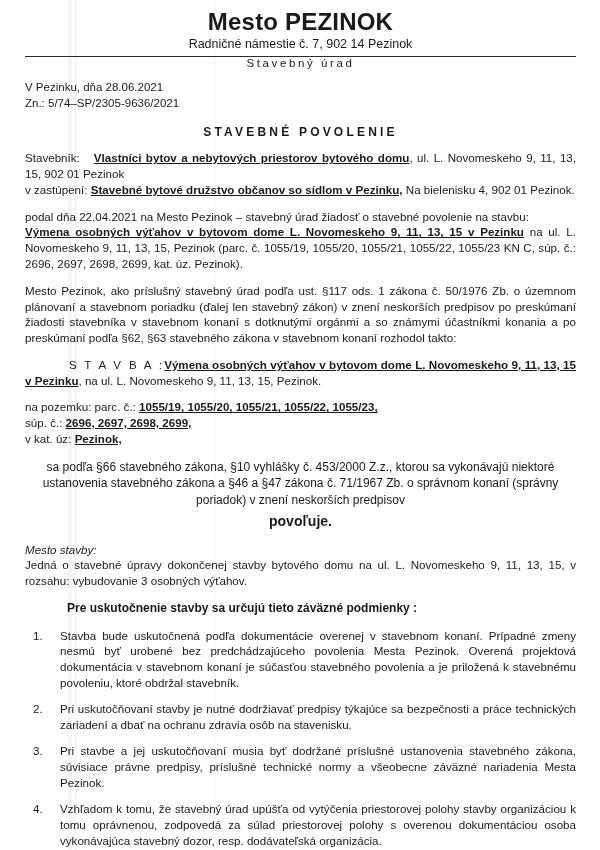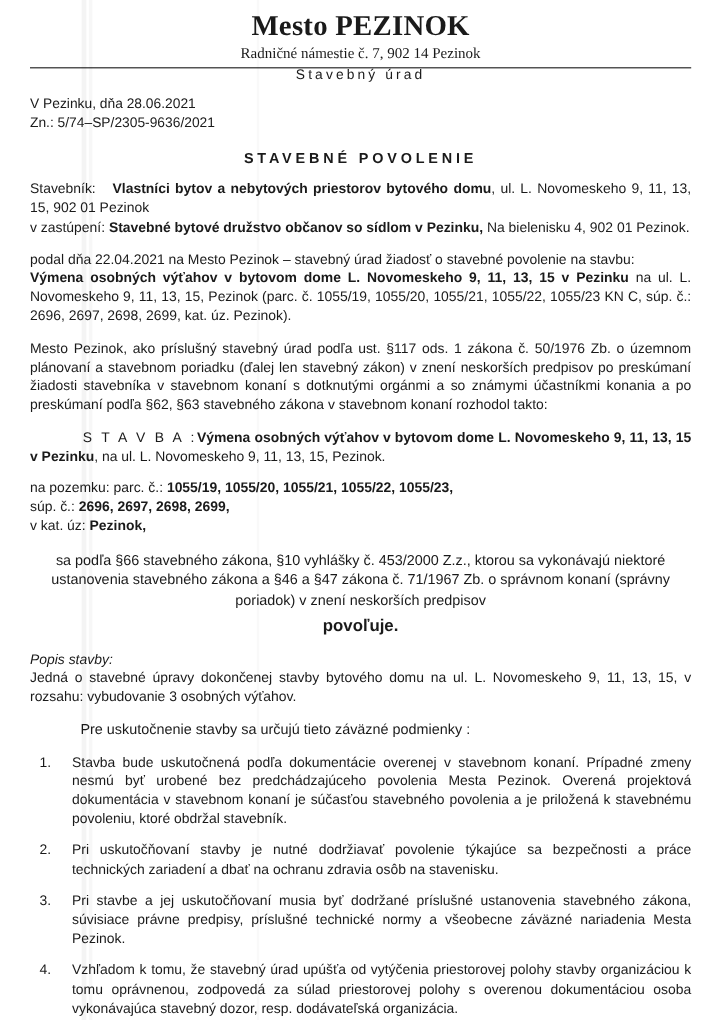--- a/index.html
+++ b/index.html
@@ -30,21 +30,21 @@
 
   .page {
     position: relative;
     z-index: 1;
     padding: 0 24px 0 25px;
     box-sizing: border-box;
     width: 600px;
   }
 
   
-  .letterhead { text-align: center; font-family: Liberation Serif, serif; }
+  .letterhead { text-align: center; }
   .org-name {
     font-size: 24px;
     font-weight: bold;
     letter-spacing: 0.2px;
     margin-top: 9px;
     line-height: 1.1;
   }
   .org-address {
     font-size: 12.5px;
     margin-top: 2px;
@@ -78,21 +78,21 @@
 
   
   p.para {
     font-size: 11.6px;
     line-height: 1.36;
     text-align: justify;
     margin: 0;
   }
   p.gap    { margin-top: 11px; }
 
-  b, strong { font-weight: bold; }
+  b, strong { font-weight: bold; text-decoration: underline; }
   .centered-block {
     font-size: 12px;
     line-height: 1.38;
     text-align: center;
     margin-top: 12px;
     padding: 0 12px;
   }
   .permit-word {
     text-align: center;
     font-size: 14px;
@@ -102,21 +102,21 @@
 
   .italic-label {
     font-style: italic;
     font-size: 11.6px;
     margin-top: 13px;
     line-height: 1.3;
   }
 
   .bold-heading {
     font-size: 12px;
-    font-weight: normal;
+    font-weight: bold;
     margin-top: 12px;
     line-height: 1.3;
     padding-left: 42px;
   }
 
   
   ol.conditions {
     list-style: none;
     margin: 11px 0 0 0;
     padding: 0;
@@ -168,33 +168,33 @@
 
   <p class="para gap">Mesto Pezinok, ako príslušný stavebný úrad podľa ust. §117 ods. 1 zákona č. 50/1976 Zb. o územnom plánovaní a stavebnom poriadku (ďalej len stavebný zákon) v znení neskorších predpisov po preskúmaní žiadosti stavebníka v stavebnom konaní s dotknutými orgánmi a so známymi účastníkmi konania a po preskúmaní podľa §62, §63 stavebného zákona v stavebnom konaní rozhodol takto:</p>
 
   <p class="para gap"><span class="spaced-caps">S T A V B A :</span><b>Výmena osobných výťahov v bytovom dome L. Novomeskeho 9, 11, 13, 15 v Pezinku</b><span>, na ul. L. Novomeskeho 9, 11, 13, 15, Pezinok.</span></p>
 
   <p class="para gap"><span>na pozemku: parc. č.:</span> <b>1055/19, 1055/20, 1055/21, 1055/22, 1055/23,</b><br><span>súp. č.:</span> <b>2696, 2697, 2698, 2699,</b><br><span>v kat. úz:</span> <b>Pezinok,</b></p>
 
   <div class="centered-block">sa podľa §66 stavebného zákona, §10 vyhlášky č. 453/2000 Z.z., ktorou sa vykonávajú niektoré ustanovenia stavebného zákona a  §46  a §47 zákona č. 71/1967 Zb. o správnom konaní (správny poriadok) v znení neskorších predpisov</div>
   <div class="permit-word">povoľuje.</div>
 
-  <div class="italic-label">Popis stavby:</div>
+  <div class="italic-label">Mesto stavby:</div>
   <p class="para">Jedná o stavebné úpravy dokončenej stavby bytového domu na ul. L. Novomeskeho 9, 11, 13, 15, v rozsahu: vybudovanie 3 osobných výťahov.</p>
 
   <div class="bold-heading">Pre uskutočnenie stavby sa určujú tieto záväzné podmienky :</div>
 
   <ol class="conditions">
     <li>
       <span class="num">1.</span>
       <span>Stavba bude uskutočnená podľa dokumentácie overenej v stavebnom  konaní. Prípadné zmeny nesmú byť urobené bez predchádzajúceho povolenia Mesta Pezinok. Overená projektová dokumentácia v stavebnom konaní je súčasťou stavebného povolenia a je priložená k stavebnému povoleniu, ktoré  obdržal stavebník.</span>
     </li>
     <li>
       <span class="num">2.</span>
-      <span>Pri uskutočňovaní stavby je nutné dodržiavať povolenie týkajúce sa bezpečnosti a práce technických zariadení a dbať na ochranu  zdravia osôb na stavenisku.</span>
+      <span>Pri uskutočňovaní stavby je nutné dodržiavať predpisy týkajúce sa bezpečnosti a práce technických zariadení a dbať na ochranu  zdravia osôb na stavenisku.</span>
     </li>
     <li>
       <span class="num">3.</span>
       <span>Pri stavbe a jej uskutočňovaní musia byť dodržané príslušné ustanovenia stavebného zákona, súvisiace právne predpisy, príslušné technické normy a všeobecne záväzné nariadenia Mesta Pezinok.</span>
     </li>
     <li>
       <span class="num">4.</span>
       <span>Vzhľadom k tomu, že stavebný úrad upúšťa od vytýčenia priestorovej polohy stavby organizáciou k tomu oprávnenou, zodpovedá za súlad priestorovej polohy s overenou dokumentáciou osoba vykonávajúca stavebný dozor, resp. dodávateľská organizácia.</span>
     </li>
 

